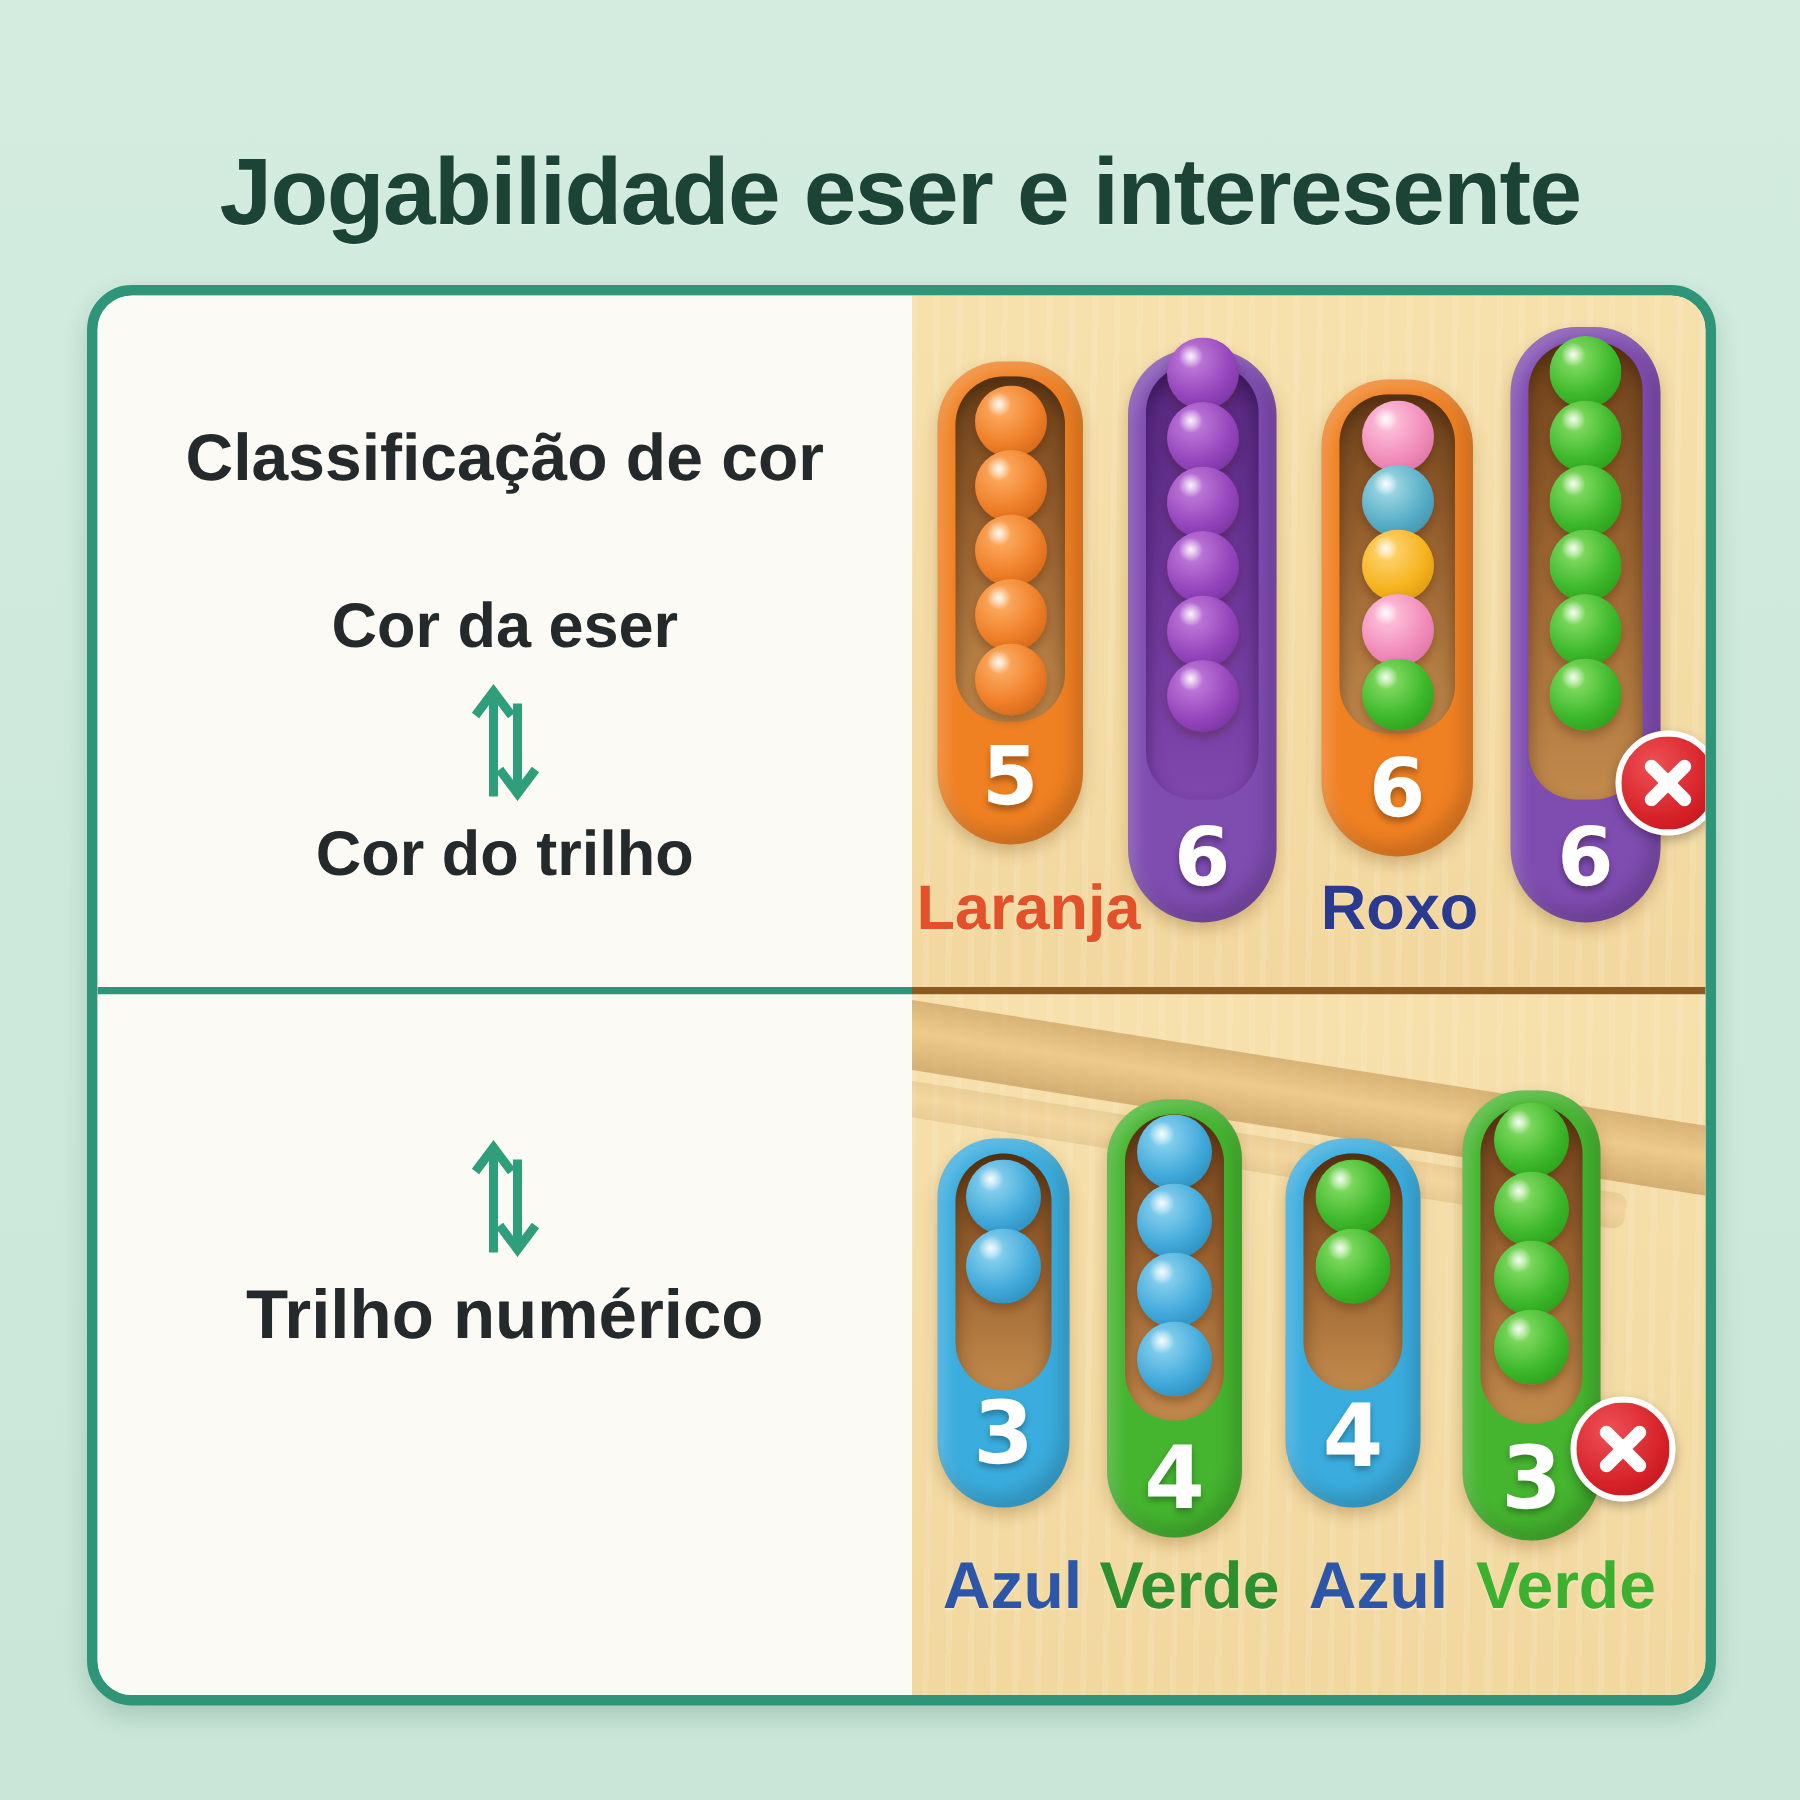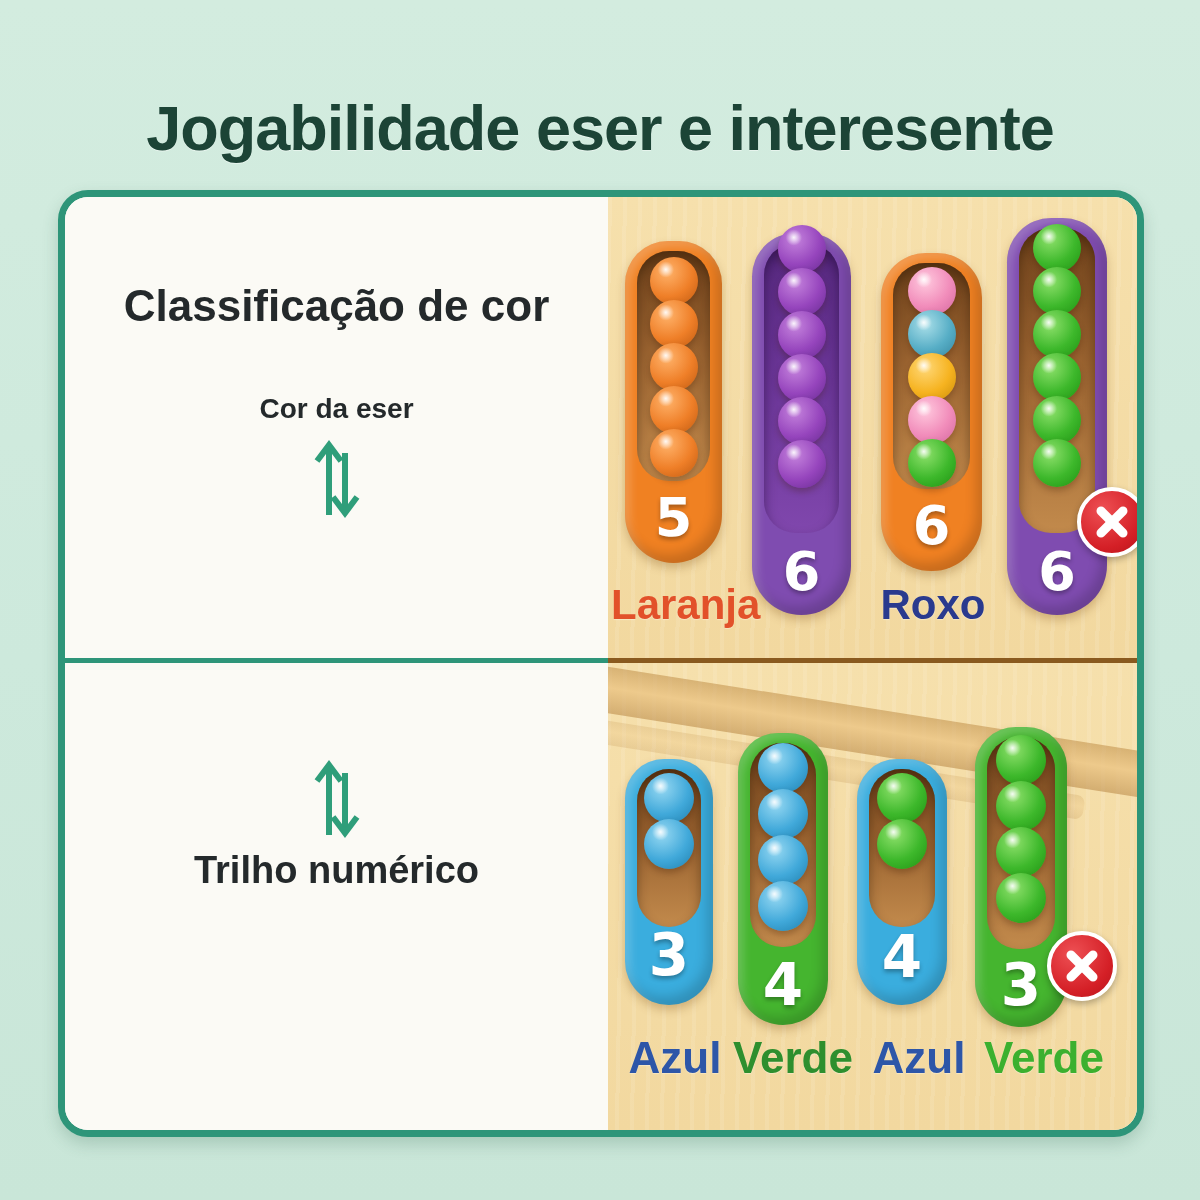--- a/index.html
+++ b/index.html
@@ -21,21 +21,21 @@
     box-shadow:0 7px 16px rgba(45,95,75,.22);
     display:grid;grid-template-columns:543px 1fr;grid-template-rows:466px 1fr;
   }
   .text-panel{
     background:var(--card_bg,#fbfaf5);display:flex;flex-direction:column;align-items:center;
     box-sizing:border-box;color:var(--text_dark,#24292b);
   }
   .text-panel.top{border-bottom:5px solid var(--card_border,#2e9579);padding-top:84px;}
   .text-panel.bottom{padding-top:82px;}
   .panel-heading{font-size:44px;font-weight:600;white-space:nowrap;}
-  .compare-line{font-size:28px;font-weight:600;white-space:nowrap;}
+  .compare-line{font-size:42px;font-weight:600;white-space:nowrap;}
   .compare-small{font-size:36px;font-weight:600;white-space:nowrap;}
   .text-panel.top .panel-heading{margin-bottom:62px;}
   .text-panel.bottom .panel-heading{margin-bottom:48px;}
   .arrows{margin:12px 0 10px 0;}
   .wood{
     position:relative;box-sizing:border-box;overflow:hidden;
     background:
       repeating-linear-gradient(91deg, rgba(255,255,255,.10) 0 4px, rgba(0,0,0,0) 4px 15px),
       linear-gradient(180deg,#f6e0ac 0%, #f2d89f 100%);
   }
@@ -98,20 +98,21 @@
     <div class="panel-heading">Classificação de cor</div>
     <div class="compare-line">Cor da eser</div>
     <svg class="arrows" width="58" height="82" viewBox="0 0 58 82">
       <g style="stroke:var(--arrow_green,#2f9e7a)" fill="none" stroke-width="6">
         <path d="M21 78 L21 10"></path>
         <path d="M9 24 L21 8 L33 24"></path>
         <path d="M37 16 L37 74"></path>
         <path d="M25 60 L37 76 L49 60"></path>
       </g>
     </svg>
+    <div class="compare-line">Cor do trilho</div>
   </div>
 
   <div class="wood top s-top">
 
     <div class="track" style="left: 17px; top: 44px; width: 97px; height: 322px; background: rgb(240, 129, 34);">
       <div class="channel"></div>
       <div class="ball-stack" style="top:16px;">
           <div class="ball" style="background: radial-gradient(circle at 33% 26%, rgba(255, 255, 255, 0.92) 0%, rgba(255, 255, 255, 0) 17%), radial-gradient(circle at 36% 30%, rgb(255, 179, 107) 0%, rgb(239, 127, 40) 55%, rgb(192, 90, 16) 100%);"></div>
           <div class="ball" style="background: radial-gradient(circle at 33% 26%, rgba(255, 255, 255, 0.92) 0%, rgba(255, 255, 255, 0) 17%), radial-gradient(circle at 36% 30%, rgb(255, 179, 107) 0%, rgb(239, 127, 40) 55%, rgb(192, 90, 16) 100%);"></div>
           <div class="ball" style="background: radial-gradient(circle at 33% 26%, rgba(255, 255, 255, 0.92) 0%, rgba(255, 255, 255, 0) 17%), radial-gradient(circle at 36% 30%, rgb(255, 179, 107) 0%, rgb(239, 127, 40) 55%, rgb(192, 90, 16) 100%);"></div>
@@ -173,21 +174,21 @@
 
   <div class="text-panel bottom">
     <svg class="arrows" width="58" height="82" viewBox="0 0 58 82">
       <g style="stroke:var(--arrow_green,#2f9e7a)" fill="none" stroke-width="6">
         <path d="M21 78 L21 10"></path>
         <path d="M9 24 L21 8 L33 24"></path>
         <path d="M37 16 L37 74"></path>
         <path d="M25 60 L37 76 L49 60"></path>
       </g>
     </svg>
-    <div class="compare-line" style="font-size:38px;">Trilho numérico</div>
+    <div class="compare-line" style="font-size:46px;">Trilho numérico</div>
   </div>
 
   <div class="wood bottom s-bottom">
     <div class="stick s1"></div>
     <div class="stick s2"></div>
 
     <div class="track" style="left: 17px; top: 96px; width: 88px; height: 246px; background: rgb(58, 173, 222);">
       <div class="channel"></div>
       <div class="ball-stack" style="top:14px;">
           <div class="ball" style="background: radial-gradient(circle at 33% 26%, rgba(255, 255, 255, 0.92) 0%, rgba(255, 255, 255, 0) 17%), radial-gradient(circle at 36% 30%, rgb(150, 216, 242) 0%, rgb(65, 169, 218) 55%, rgb(31, 127, 174) 100%);"></div>

